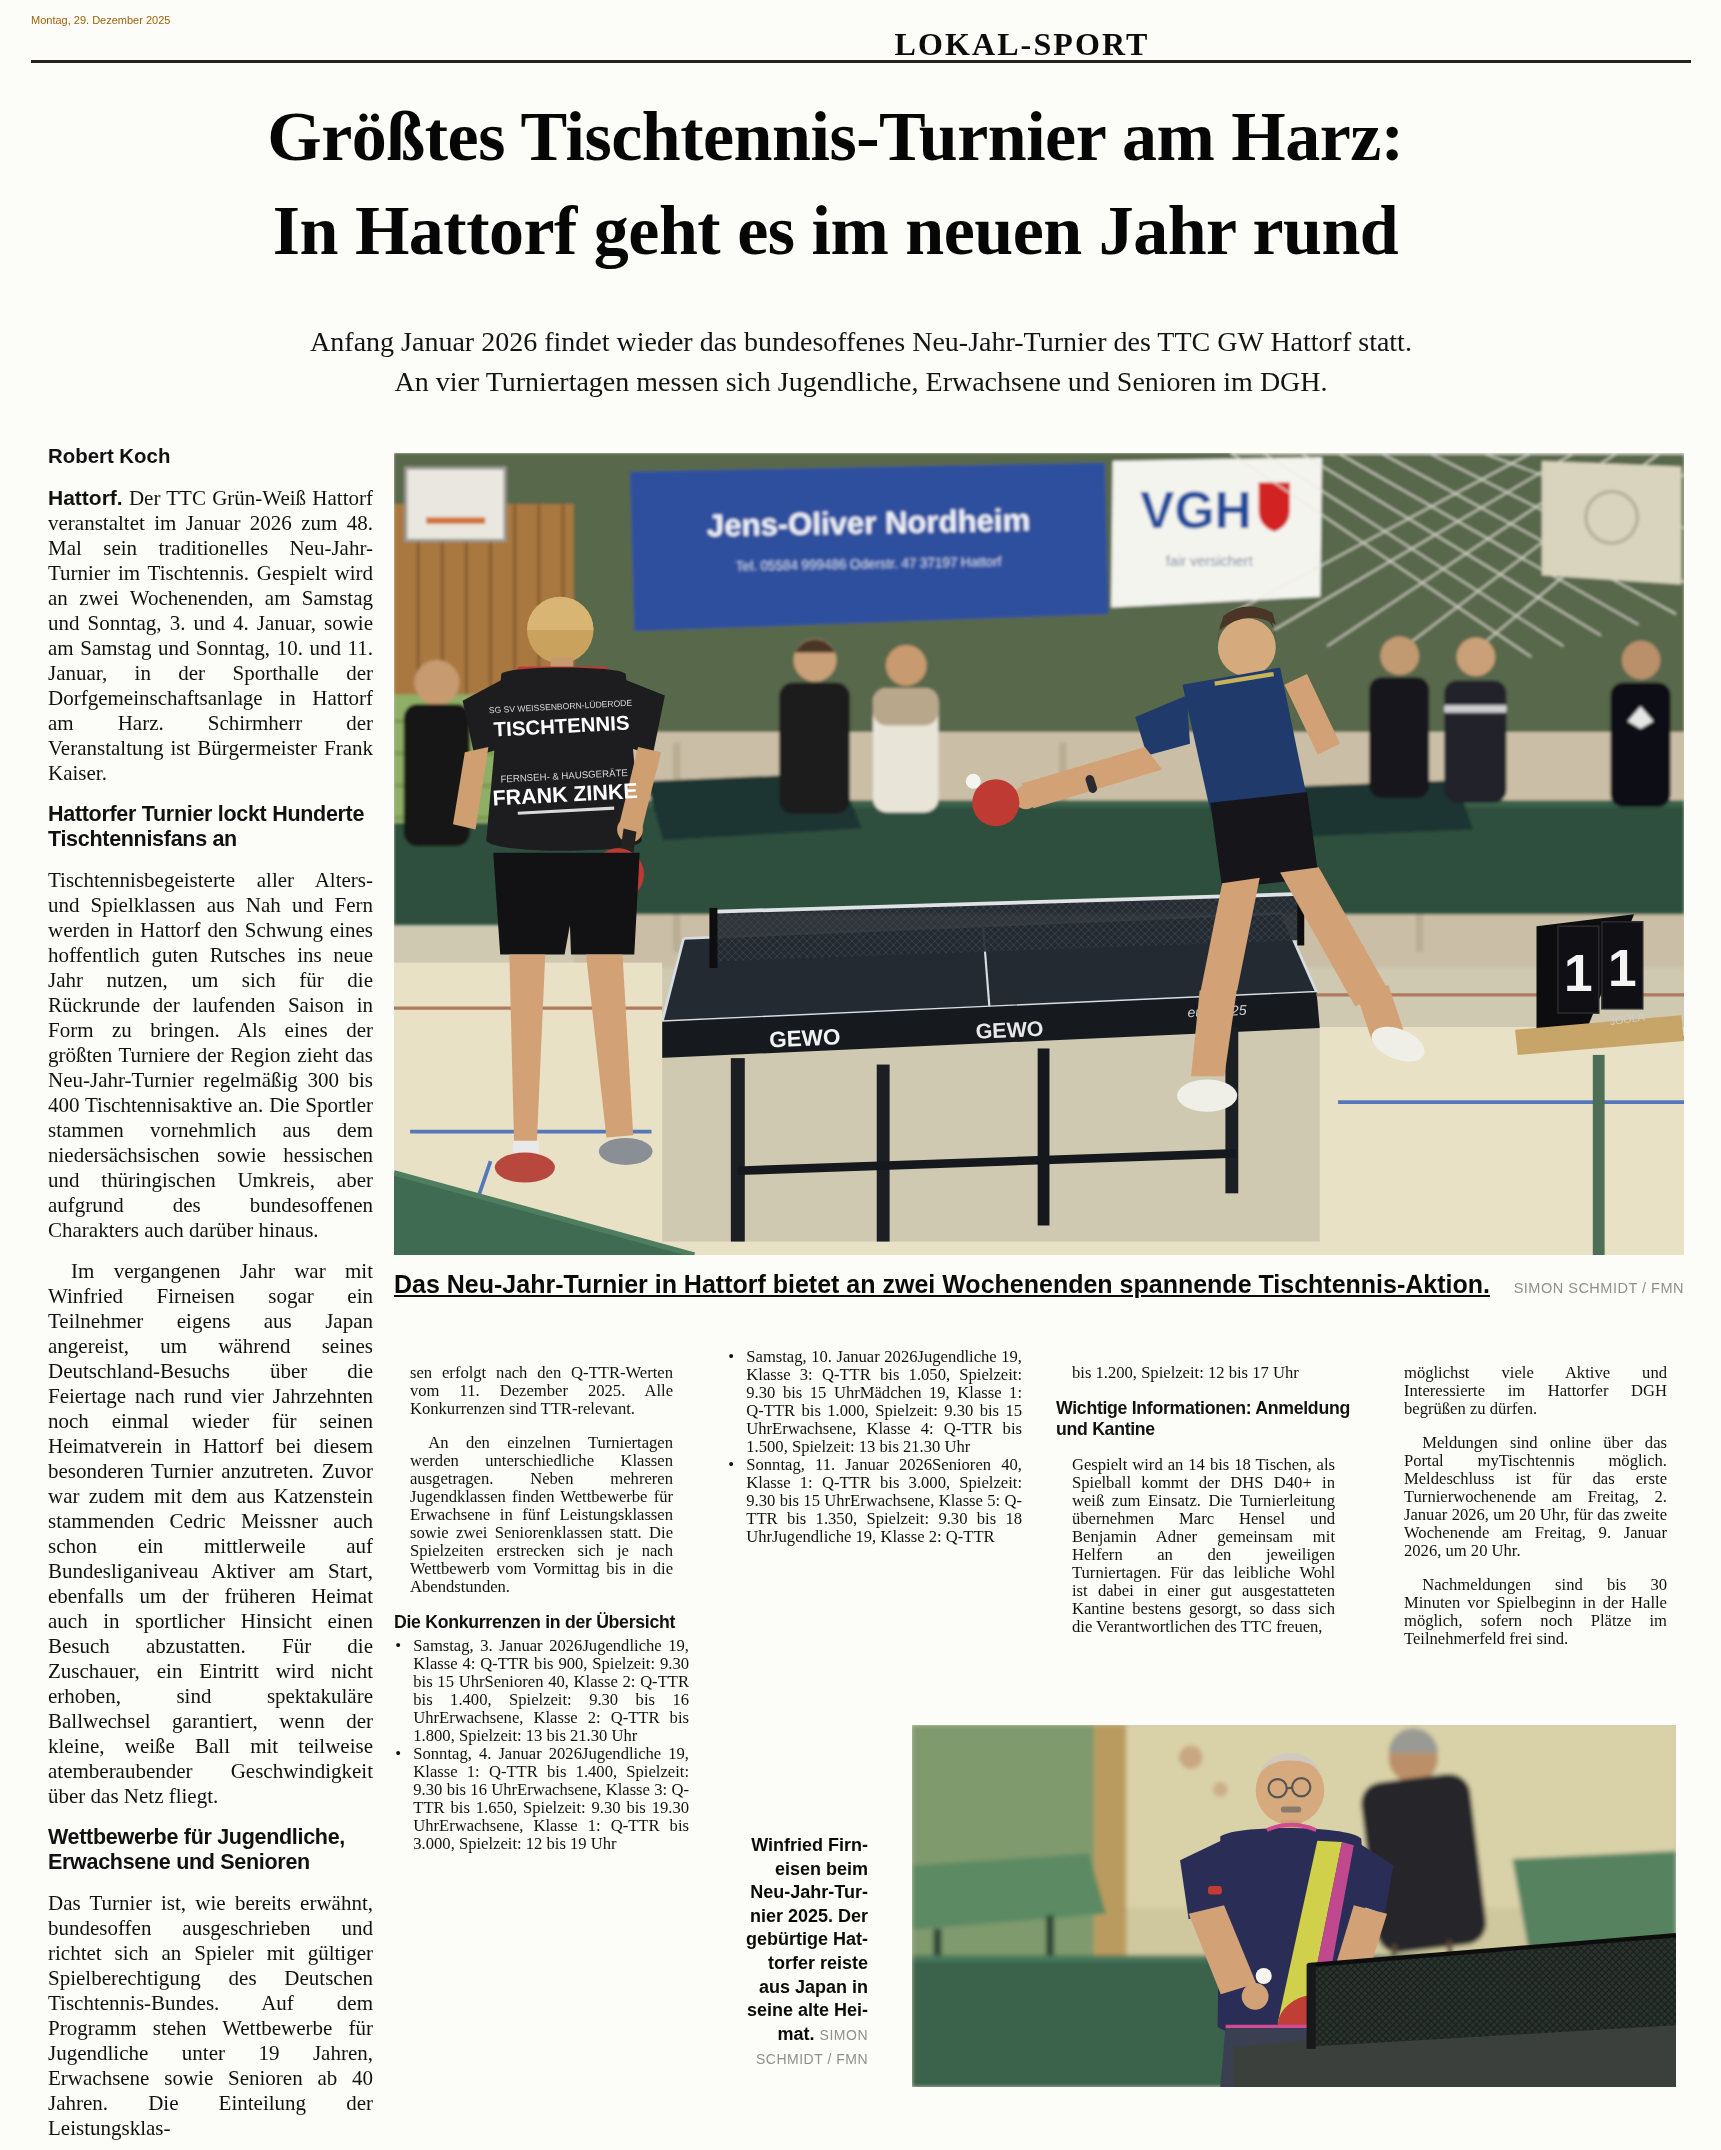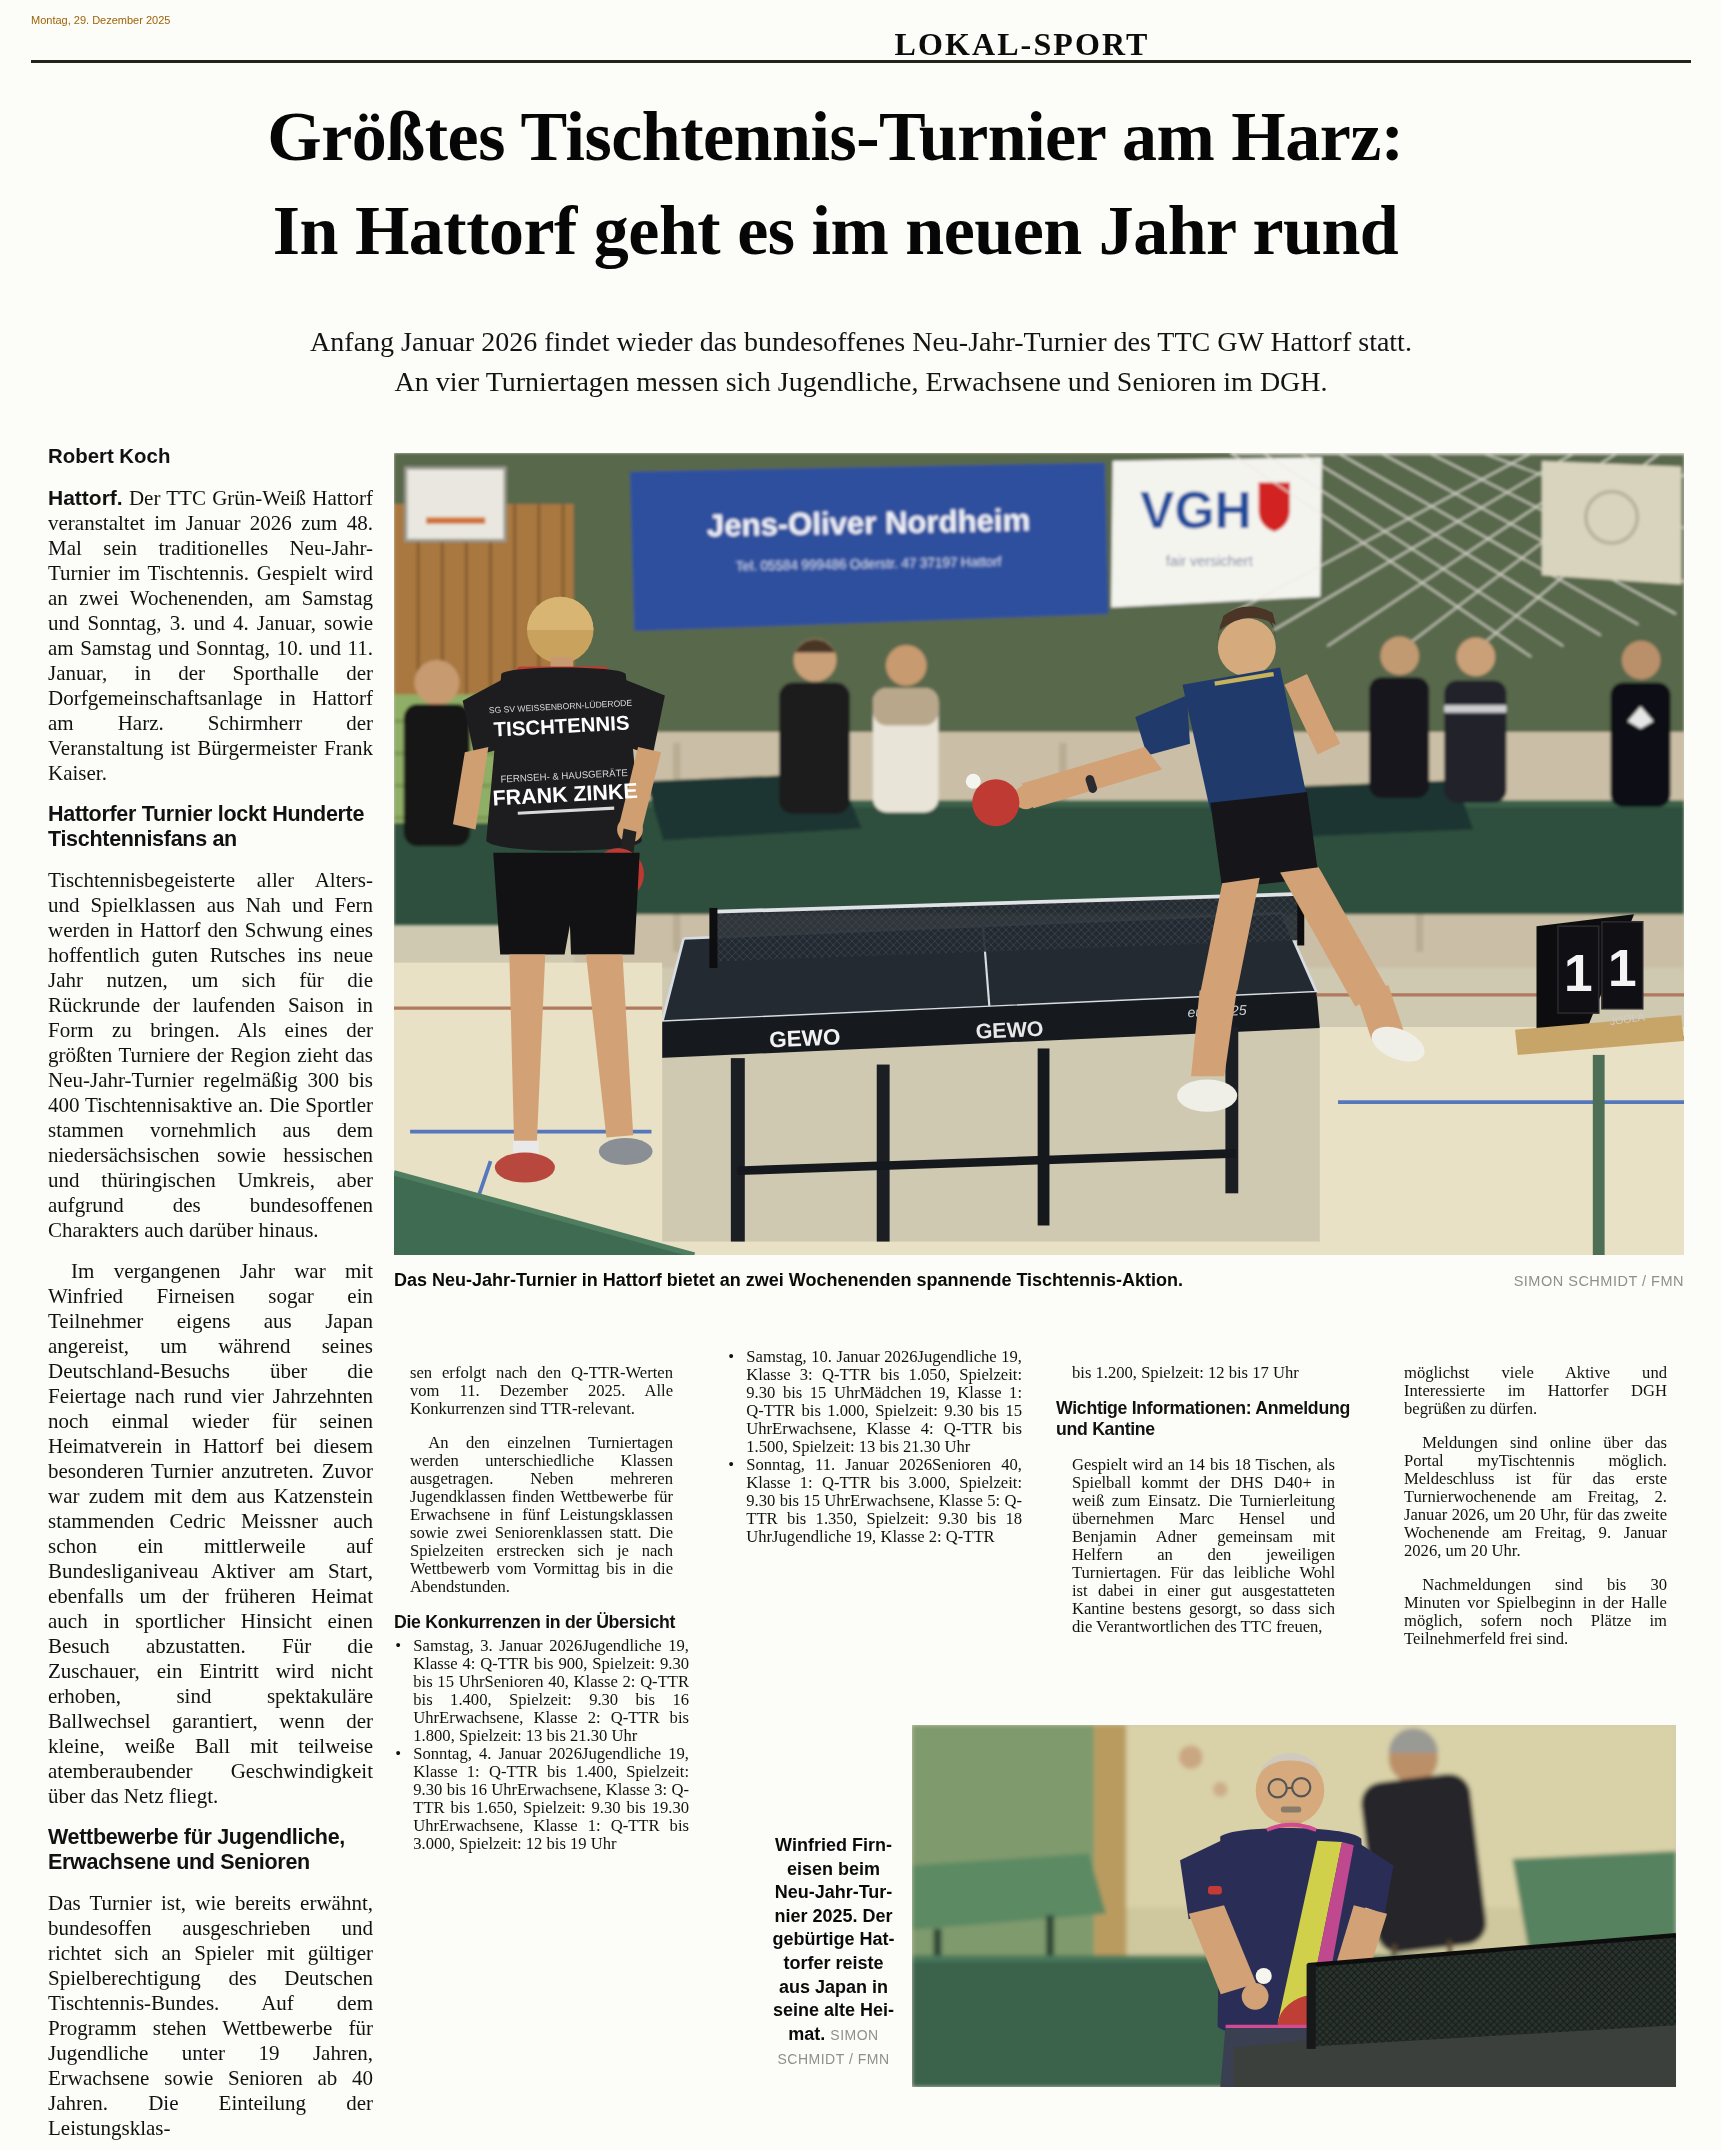--- a/index.html
+++ b/index.html
@@ -33,24 +33,24 @@
   .bcol .subhead{font-size:17.7px;line-height:21px;margin:16px 0 4.3px 0;}
   .lead{font-family:"Liberation Sans",sans-serif;font-weight:700;}
   ul.klist{margin:0;padding:0 0 0 19.3px;list-style:none;}
   ul.klist li{position:relative;margin:0;}
   ul.klist li::before{content:"\2022";position:absolute;left:-18px;top:0;}
 
   
   .photo{overflow:hidden;background:#cfc9b2;}
   .mainphoto{left:394px;top:453px;width:1290px;height:802px;}
   .capbar{left:394px;top:1270px;width:1290px;display:flex;justify-content:space-between;align-items:baseline;}
-  .cap{font-family:"Liberation Sans",sans-serif;font-weight:700;font-size:18px;color:#0a0a0a;text-align:left;}
+  .cap{font-family:"Liberation Sans",sans-serif;font-weight:700;font-size:25px;color:#0a0a0a;text-align:left;text-decoration:underline;}
   .credit{font-family:"Liberation Sans",sans-serif;font-size:14.5px;color:#8f8f8f;letter-spacing:0.5px;white-space:nowrap;}
   .botphoto{left:912px;top:1725px;width:764px;height:362px;}
-  .bcap{left:741px;top:1834px;width:185px;text-align:center;
+  .bcap{left:683px;top:1834px;width:185px;text-align:right;
         font-family:"Liberation Sans",sans-serif;font-weight:700;font-size:18px;line-height:23.6px;color:#0a0a0a;}
   .bcap .line{display:block;}
   .bcap .credit{font-weight:400;font-size:14px;color:#8f8f8f;}
   svg{display:block;width:100%;height:100%;}
 </style>
 </head>
 <body>
 
 <div id="canvas">
 

